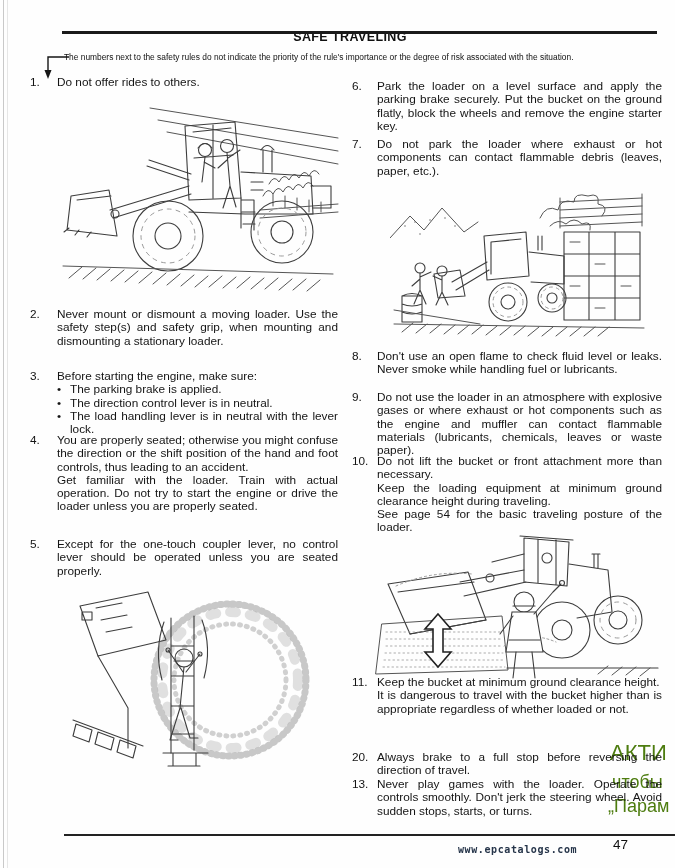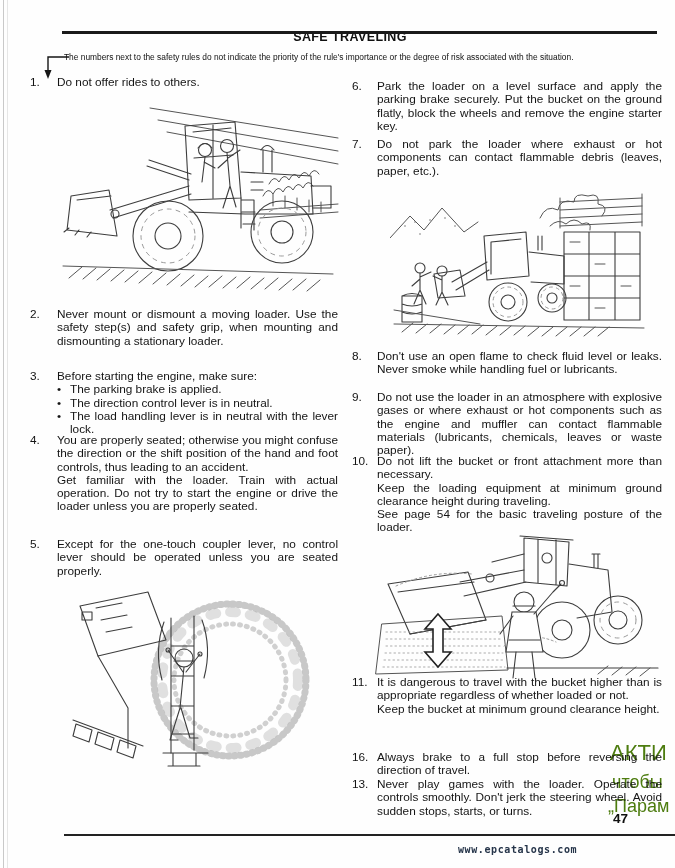--- a/index.html
+++ b/index.html
@@ -27,21 +27,21 @@
   .bullet-row{display:flex;}
   .bullet-glyph{flex:0 0 13px;}
   .bullet-text{flex:1;text-align:justify;}
 
   .ill{position:absolute;}
   .ill svg{display:block;}
   .sk{fill:none;stroke:#3d3d3d;stroke-width:1.1;stroke-linecap:round;stroke-linejoin:round;}
   .sk2{fill:none;stroke:#555;stroke-width:1;stroke-linecap:round;}
   .stip{fill:none;stroke:#9a9a9a;stroke-linecap:round;}
 
-  .page-number{position:absolute;left:613px;top:811px;font-size:13.5px;font-weight:bold;color:#101010;}
+  .page-number{position:absolute;left:613px;top:837px;font-size:13.5px;font-weight:normal;color:#101010;}
   .wm-url{position:absolute;left:458px;top:844px;font-family:"DejaVu Sans Mono", monospace;
     font-weight:bold;font-size:10px;letter-spacing:.6px;color:#26354a;}
   .wm{position:absolute;color:#4d7c0f;font-family:Liberation Sans, sans-serif;z-index:0;}
   .wm1{left:610px;top:740px;font-size:22px;}
   .wm2{left:612px;top:772px;font-size:18px;}
   .wm3{left:608px;top:796px;font-size:18px;}
   .textlayer{position:relative;z-index:1;}
 </style>
 </head>
 <body>
@@ -253,27 +253,27 @@
       <path class="sk" d="M141 78 H163"></path>
       <path d="M140 84 L164 84 L171 124 L134 124 Z" fill="#ffffff" stroke="#3d3d3d" stroke-width="1.1"></path>
       <path class="sk" d="M162 86 L181 64 L189 56 M141 88 L128 106 M137 112 H168 M144 124 L141 150 M160 124 L163 150"></path>
       <circle class="sk" cx="190" cy="55" r="2.5"></circle>
     </svg>
   </div>
 
   <div class="rule right" style="top:676px">
     <span class="num">11.</span>
     <div class="body">
+      <div>Keep the bucket at minimum ground clearance height.</div>
       <div>It is dangerous to travel with the bucket higher than is appropriate regardless of whether loaded or not.</div>
-      <div>Keep the bucket at minimum ground clearance height.</div>
     </div>
   </div>
 
   <div class="rule right" style="top:751px">
-    <span class="num">16.</span>
+    <span class="num">20.</span>
     <div class="body">
           <div>Always brake to a full stop before reversing the direction of travel.</div>
         </div>
   </div>
 
   <div class="rule right" style="top:778px">
     <span class="num">13.</span>
     <div class="body">
           <div>Never play games with the loader. Operate the controls smoothly. Don't jerk the steering wheel. Avoid sudden stops, starts, or turns.</div>
         </div>

